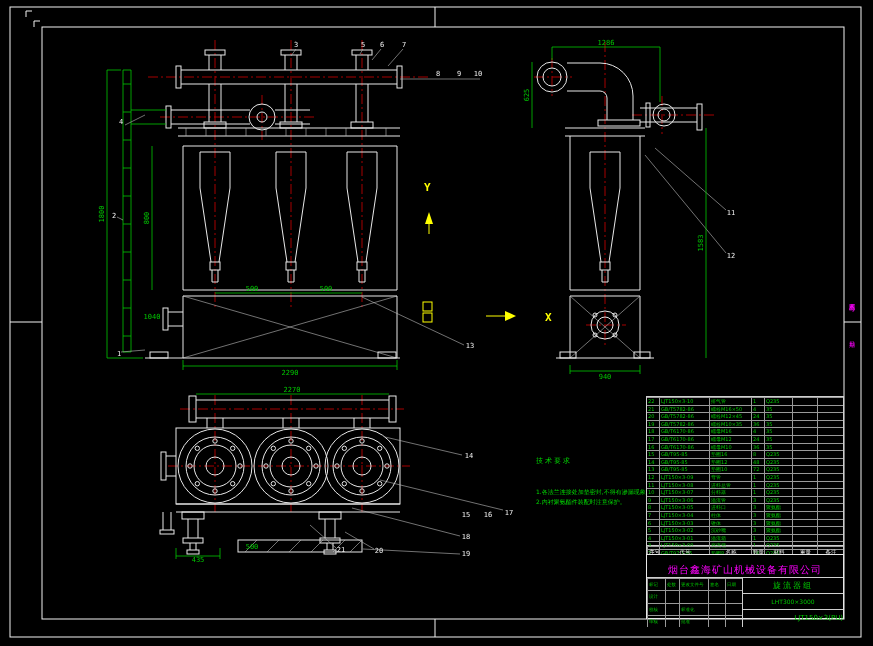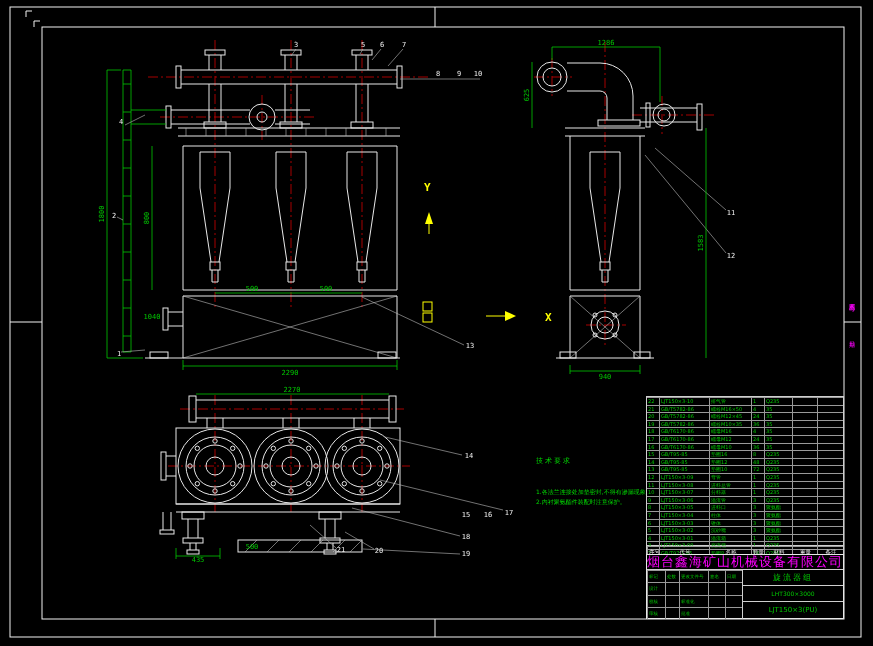--- a/index.html
+++ b/index.html
@@ -26,34 +26,34 @@
   .bom-row{flex:1;display:grid;grid-template-columns:12px 50px 42px 13px 28px 25px 1fr;}
   .bom-cell{border-left:.5px solid #9a9a9a;border-top:.5px solid #9a9a9a;
             color:#00c800;font-size:5px;line-height:6.6px;overflow:hidden;
             white-space:nowrap;padding-left:1px;}
   .bom-row .bom-cell:first-child{border-left:none;}
   .bom-header{height:10px;display:grid;grid-template-columns:12px 50px 42px 13px 28px 25px 1fr;
               border-top:1px solid #cfcfcf;}
   .bom-header .bom-cell{color:#e8e8e8;font-size:5.5px;line-height:10px;text-align:center;}
   .tblock{left:646px;top:554px;width:198px;height:65px;border:1px solid #e8e8e8;background:#000;}
   .tb-company{height:14px;line-height:14px;text-align:center;color:#ff00ff;
-              font-size:13px;letter-spacing:1px;border-bottom:1px solid #cfcfcf;
-              overflow:hidden;white-space:nowrap;}
+              font-size:10px;letter-spacing:1px;border-bottom:1px solid #cfcfcf;
+              overflow:hidden;white-space:nowrap;margin-top:8px;}
   .tb-body{display:flex;height:49px;}
   .tb-left{width:95px;border-right:1px solid #cfcfcf;display:flex;flex-direction:column;}
   .sign-row{flex:1;display:grid;grid-template-columns:18px 14px 29px 17px 1fr;}
   .sign-cell{border-left:.5px solid #9a9a9a;border-top:.5px solid #9a9a9a;
              color:#00c800;font-size:4.5px;line-height:11px;overflow:hidden;
              white-space:nowrap;padding-left:1px;}
   .tb-right{flex:1;display:flex;flex-direction:column;}
   .tb-product{height:15px;line-height:15px;text-align:center;color:#00c800;
               font-size:8px;letter-spacing:2px;border-bottom:1px solid #cfcfcf;font-family:Liberation Mono, monospace;}
   .tb-model{height:15px;line-height:15px;text-align:center;color:#00c800;
             font-size:6px;border-bottom:1px solid #cfcfcf;}
-  .tb-no{flex:1;line-height:17px;text-align:center;color:#00c800;font-size:7px;}
+  .tb-no{flex:1;line-height:17px;text-align:right;color:#00c800;font-size:7px;}
   .edge-label{color:#ff00ff;font-size:6px;writing-mode:vertical-rl;letter-spacing:1px;}
 </style>
 </head>
 <body>
 
 <svg width="873" height="646" viewBox="0 0 873 646">
   <defs>
     <g id="cycF" class="w">
       <line x1="-15" y1="152" x2="15" y2="152"></line>
       <line x1="-15" y1="152" x2="-15" y2="188"></line>

